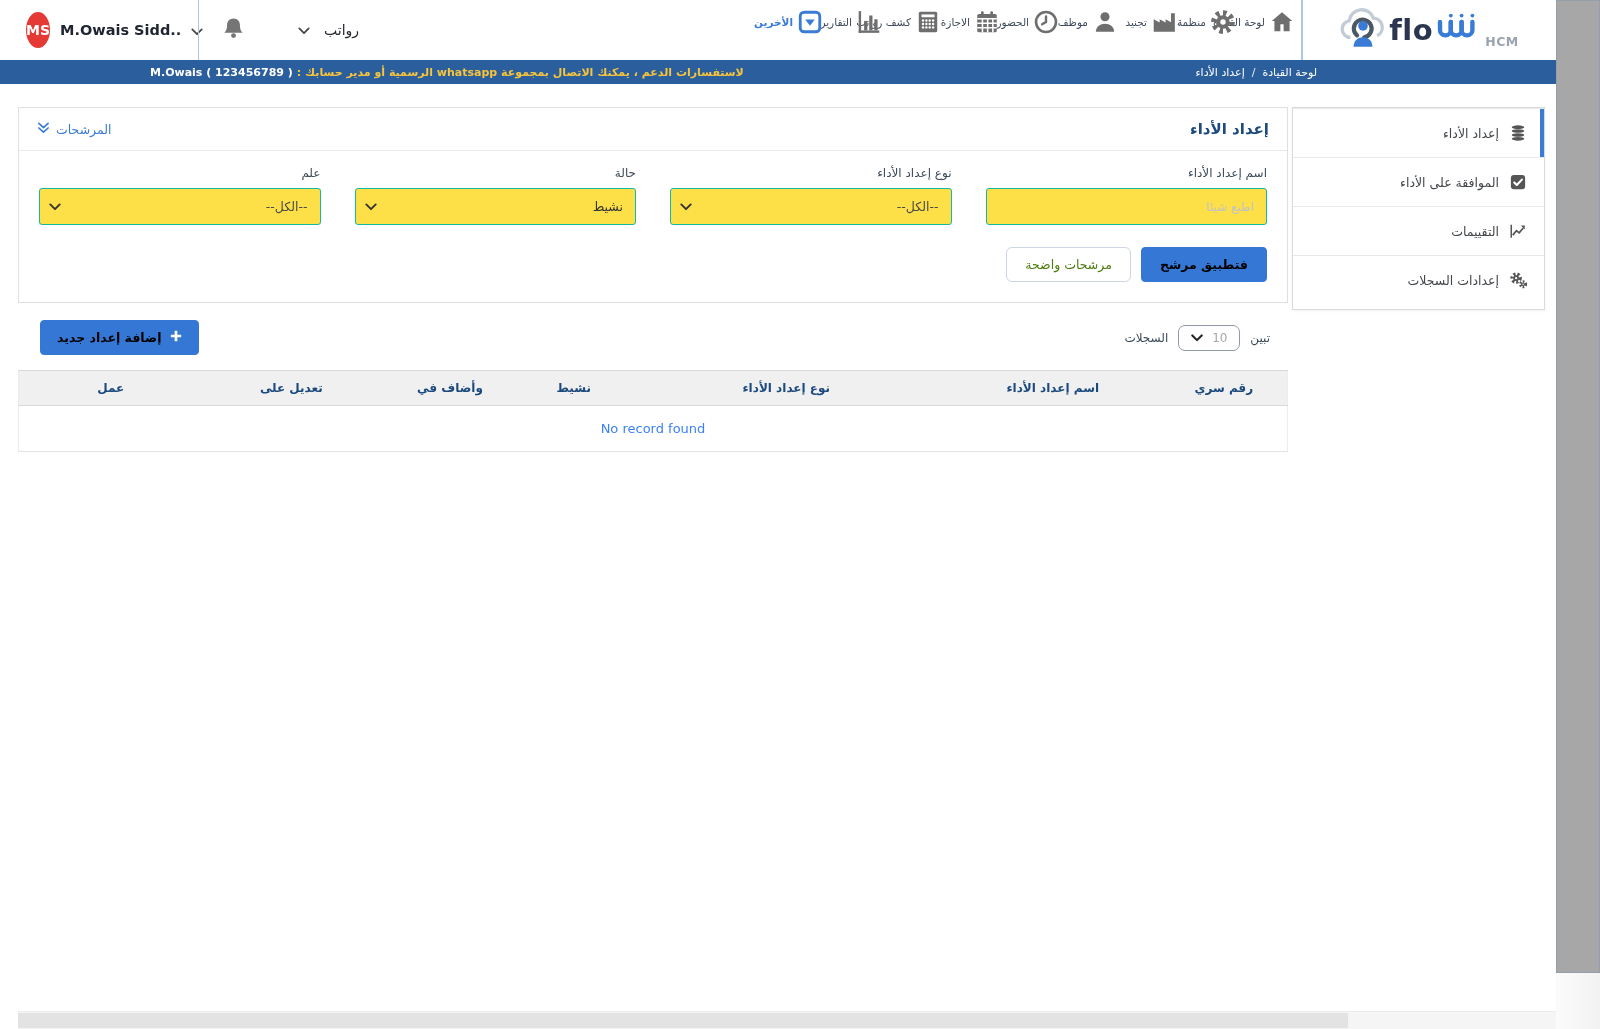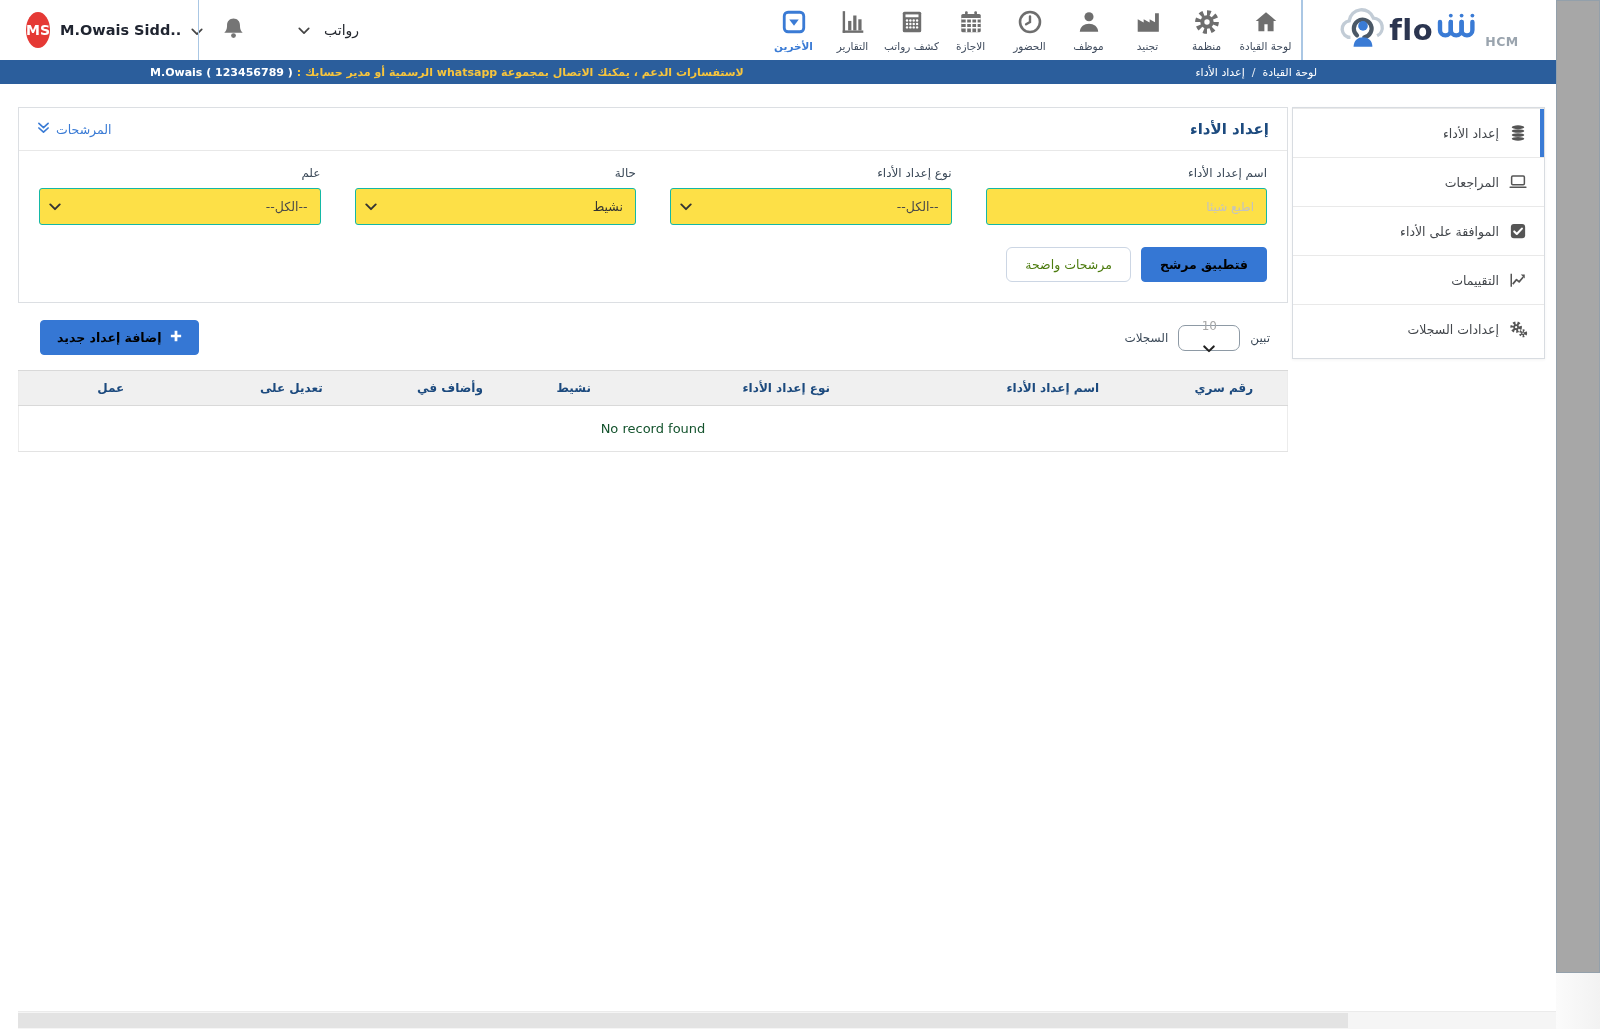--- a/index.html
+++ b/index.html
@@ -20,21 +20,21 @@
   .avatar{
     width:36px; height:36px; border-radius:50%; background:#e53935; color:#fff;
     font-size:14px; font-weight:bold; display:flex; align-items:center; justify-content:center;
   }
   .user-name{ font-size:14.5px; color:#1f2430; font-weight:bold; white-space:nowrap; }
   .vdiv{ width:1px; height:60px; background:#aac7e4; flex:none; }
   .bell{ margin-left:22px; cursor:pointer; display:flex; align-items:center;}
   .lang{ display:flex; align-items:center; gap:14px; margin-left:52px; font-size:14px; color:#23272e; cursor:pointer;}
 
   .nav{ margin-left:auto; margin-right:6px; display:flex; direction:rtl; align-items:flex-start; height:60px; padding-top:8px;}
-  .nav-item{ width:59px; display:flex; flex-direction:column; align-items:center; gap:4px; cursor:pointer; }
+  .nav-item{ width:59px; display:flex; flex-direction:row; align-items:center; gap:4px; cursor:pointer; }
   .nav-icon{ height:28px; display:flex; align-items:center; justify-content:center; }
   .nav-label{ font-size:10.5px; color:#3f4b5d; white-space:nowrap; }
   .nav-item.active .nav-label{ color:#3a7bd5; font-weight:bold; }
 
   .logo{ width:254px; height:60px; border-left:1px solid #aac7e4; display:flex; align-items:center; justify-content:center; gap:3px; direction:ltr; cursor:pointer;}
   .logo-prefix{ font-size:29px; font-weight:bold; color:#2b3550; letter-spacing:.5px; }
   .logo-suffix{ font-size:12.5px; color:#9aa4ae; font-weight:bold; align-self:flex-end; margin-bottom:11px; letter-spacing:.5px;}
 
   
   .notice{ position:absolute; top:60px; left:0; width:1556px; height:24px; background:#2b5e9c; }
@@ -81,30 +81,30 @@
   .btn.solid{ background:#3577d4; border:1px solid #3577d4; color:#000000; font-weight:bold; }
   .btn.outline{ background:#fff; border:1px solid #ccd6e4; color:#4d7c0f; border-radius:6px; }
 
   
   .records{ position:absolute; right:312px; top:310px; width:1270px; }
   .records-top{ display:flex; justify-content:space-between; align-items:center; padding:10px 18px 15px 22px; }
   .page-size{ display:flex; align-items:center; gap:10px; font-size:12px; color:#3c4a59; }
   .size-select{
     width:62px; height:26px; border:1px solid #8e9aa5; border-radius:7px;
     display:flex; align-items:center; justify-content:center; gap:9px;
-    font-size:12px; color:#a7a7a7; cursor:pointer; background:#fff;flex-direction:column;
+    font-size:12px; color:#a7a7a7; cursor:pointer; background:#fff;
   }
   .add-btn{ display:flex; align-items:center; gap:9px; padding:9px 16px; }
 
   table{ width:100%; border-collapse:collapse; font-size:12px; border-left:1px solid #ececec; border-right:1px solid #ececec;}
   thead th{
     background:#f0f0f0; color:#1c4a7e; font-weight:bold; padding:10px 6px;
     border-top:1px solid #d9d9d9; border-bottom:1px solid #d9d9d9; text-align:center; white-space:nowrap;
   }
-  tbody td{ padding:15px; text-align:center; color:#14532d; font-size:13px; border-bottom:1px solid #e3e3e3; }
+  tbody td{ padding:15px; text-align:center; color:#3b82f6; font-size:13px; border-bottom:1px solid #e3e3e3; }
 
   
   .v-scroll{ position:absolute; right:0; top:0; width:44px; height:1029px; background:linear-gradient(to left,#f2f2f2,#fbfbfb); }
   .v-thumb{ position:absolute; top:0; left:0; right:0; height:973px; background:#a7a7a7; border:1px solid #93a0ab; }
   .h-scroll{ position:absolute; left:18px; bottom:0; width:1538px; height:18px; background:#f5f5f5; border-top:1px solid #ebebeb; }
   .h-thumb{ position:absolute; left:0; top:1px; bottom:1px; width:1330px; background:#e3e3e3; }
 </style>
 </head>
 <body>
 
@@ -296,29 +296,20 @@
             <ellipse cx="12" cy="4.2" rx="8.3" ry="2.4"></ellipse>
             <ellipse cx="12" cy="9.4" rx="8.3" ry="2.4"></ellipse>
             <ellipse cx="12" cy="14.6" rx="8.3" ry="2.4"></ellipse>
             <ellipse cx="12" cy="19.8" rx="8.3" ry="2.4"></ellipse>
           </g>
         </svg>
     </span>
     <span class="sb-label">إعداد الأداء</span>
   </div>
 
-  <div class="sb-item">
-    <span class="sb-icon">
-      <svg viewBox="0 0 24 24" width="18" height="18">
-          <rect x="3.5" y="4" width="17" height="11.5" rx="1.5" fill="none" stroke="#555" stroke-width="2"></rect>
-          <path d="M1.5 19h21" stroke="#555" stroke-width="2" stroke-linecap="round"></path>
-        </svg>
-    </span>
-    <span class="sb-label">المراجعات</span>
-  </div>
 
   <div class="sb-item">
     <span class="sb-icon">
       <svg viewBox="0 0 24 24" width="18" height="18">
           <rect x="2.5" y="2.5" width="19" height="19" rx="4" fill="#555"></rect>
           <path d="M7 12.6l3.4 3.4 6.8-7.2" fill="none" stroke="#fff" stroke-width="2.8" stroke-linecap="round" stroke-linejoin="round"></path>
         </svg>
     </span>
     <span class="sb-label">الموافقة على الأداء</span>
   </div>

